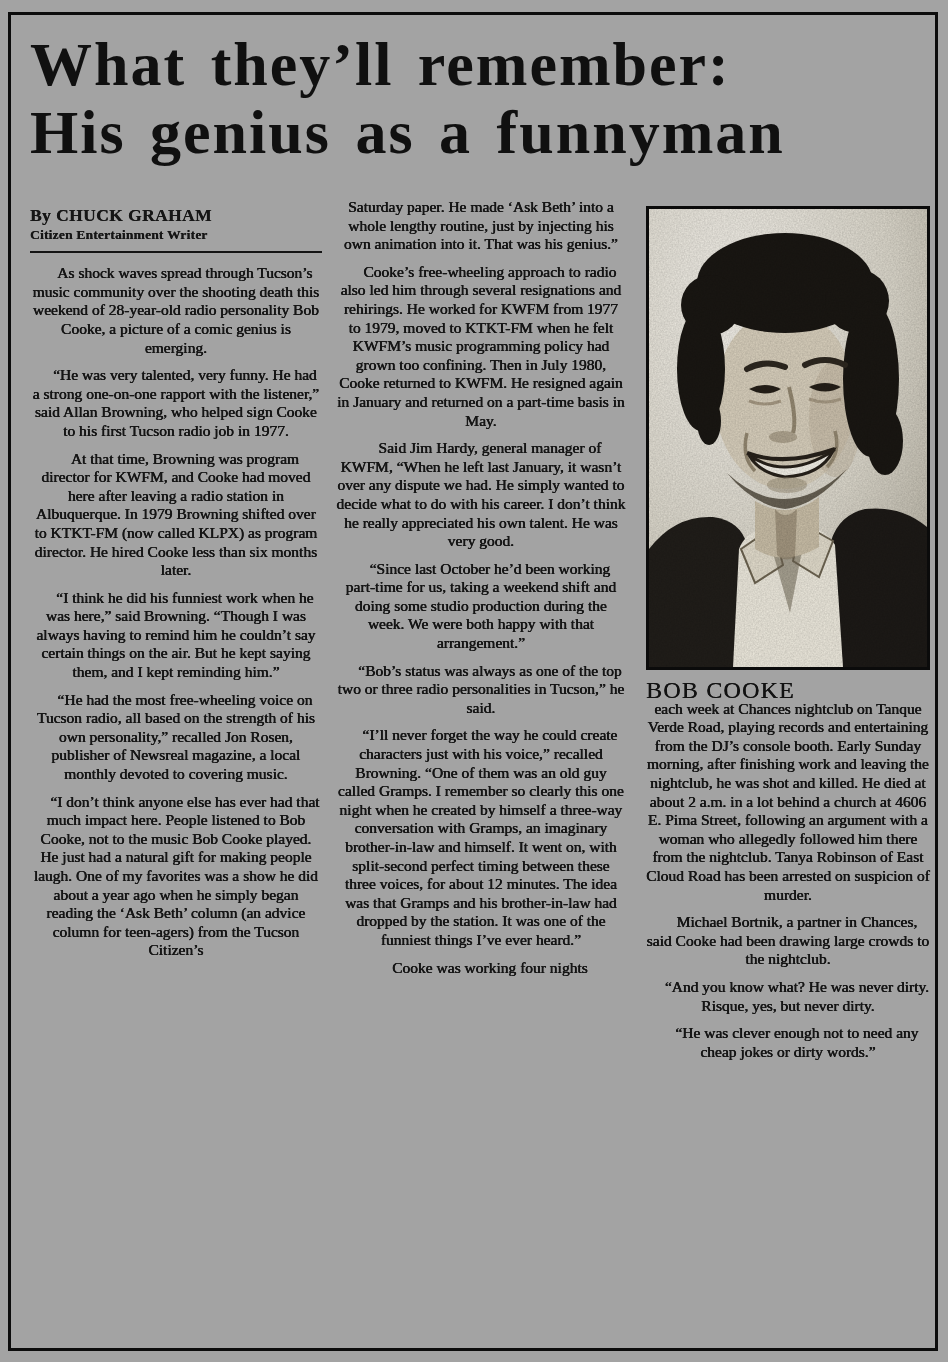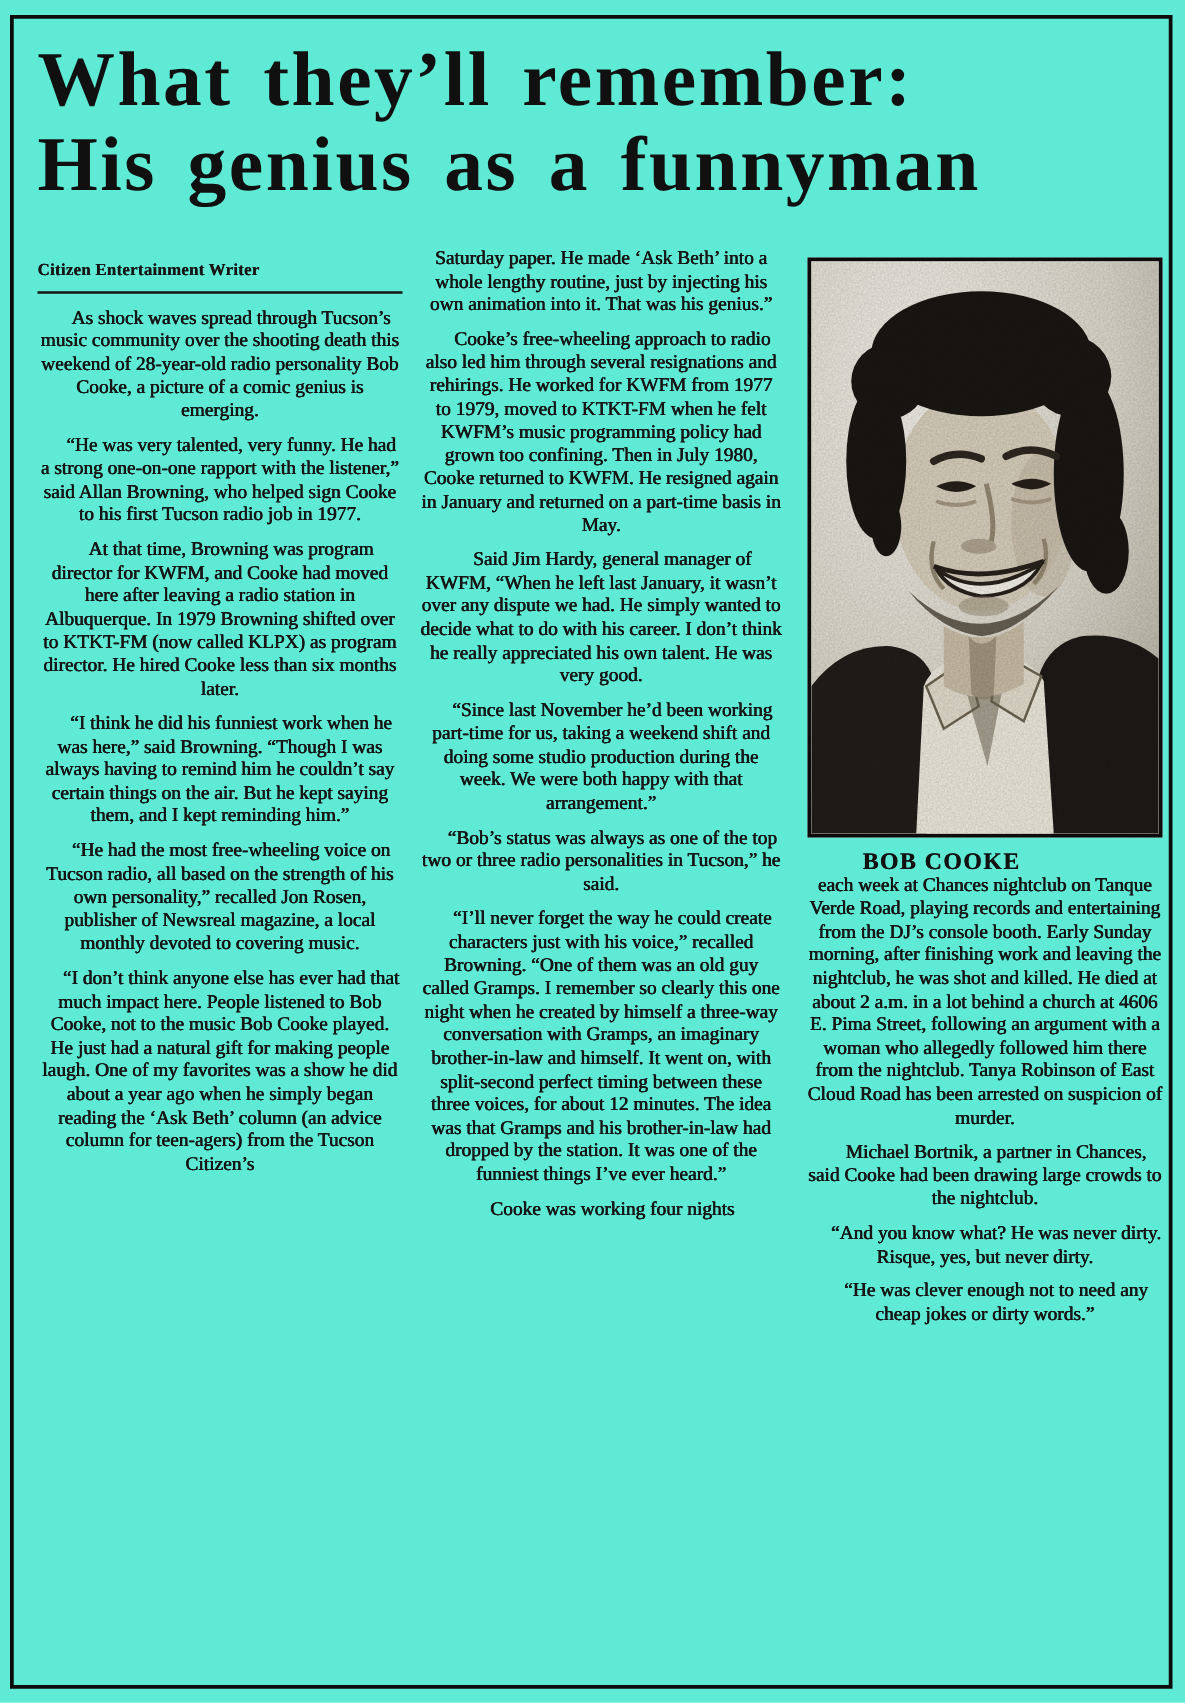--- a/index.html
+++ b/index.html
@@ -4,21 +4,21 @@
 <style>
   html,body{margin:0;padding:0;}
   body{
     width:948px;height:1362px;
     background:#fbfaf6;
     font-family:"Liberation Serif","DejaVu Serif",serif;
     color:#161616;
     position:relative;
     overflow:hidden;
   }
-  .page{position:absolute;inset:0;background:#5eead4;}
+  .page{position:absolute;inset:0;background:#a3a3a3;}
   .frame{
     position:absolute;left:8px;top:12px;width:924px;height:1333px;
     border:3px solid #0c0c0c;
     pointer-events:none;
   }
   .headline{
     position:absolute;left:30px;top:30px;width:880px;margin:0;
     font-size:62px;line-height:68px;font-weight:bold;
     letter-spacing:2px;word-spacing:7px;color:#101010;
   }
@@ -39,54 +39,55 @@
   .by-title{font-weight:bold;font-size:13.5px;letter-spacing:0.2px;margin-top:1px;
     text-shadow:0.25px 0 0 currentColor;}
   .by-rule{border-top:2.5px solid #141414;margin-top:7px;width:100%;height:0;}
   .photo{margin:0;}
   .photo-box{
     width:278px;height:458px;border:3px solid #0b0b0b;
     background:#d8d4c9;overflow:hidden;
   }
   .photo-box svg{display:block;width:278px;height:458px;}
   .photo-caption{
-    margin-top:11px;font-weight:bold;font-size:19px;letter-spacing:1.2px;
-    color:#121212;text-shadow:0.3px 0 0 currentColor;margin-left:44px;
+    margin-top:11px;font-weight:normal;font-size:24px;letter-spacing:1.2px;
+    color:#121212;text-shadow:0.3px 0 0 currentColor;
   }
   .right-text{}
 </style>
 </head>
 <body>
 
 <div class="page">
   <div class="frame"></div>
 
   <h1 class="headline">
     <span class="hl">What they’ll remember:</span>
     <span class="hl">His genius as a funnyman</span>
   </h1>
 
   <div class="col col-left">
     <div class="byline">
+      <div class="by-author">By CHUCK GRAHAM</div>
       <div class="by-title">Citizen Entertainment Writer</div>
       <div class="by-rule"></div>
     </div>
     <p class="para">As shock waves spread through Tucson’s music community over the shooting death this weekend of 28-year-old radio personality Bob Cooke, a picture of a comic genius is emerging.</p>
     <p class="para">“He was very talented, very funny. He had a strong one-on-one rapport with the listener,” said Allan Browning, who helped sign Cooke to his first Tucson radio job in 1977.</p>
     <p class="para">At that time, Browning was program director for KWFM, and Cooke had moved here after leaving a radio station in Albuquerque. In 1979 Browning shifted over to KTKT-FM (now called KLPX) as program director. He hired Cooke less than six months later.</p>
     <p class="para">“I think he did his funniest work when he was here,” said Browning. “Though I was always having to remind him he couldn’t say certain things on the air. But he kept saying them, and I kept reminding him.”</p>
     <p class="para">“He had the most free-wheeling voice on Tucson radio, all based on the strength of his own personality,” recalled Jon Rosen, publisher of Newsreal magazine, a local monthly devoted to covering music.</p>
     <p class="para">“I don’t think anyone else has ever had that much impact here. People listened to Bob Cooke, not to the music Bob Cooke played. He just had a natural gift for making people laugh. One of my favorites was a show he did about a year ago when he simply began reading the ‘Ask Beth’ column (an advice column for teen-agers) from the Tucson Citizen’s</p>
   </div>
 
   <div class="col col-mid">
     <p class="para no-indent">Saturday paper. He made ‘Ask Beth’ into a whole lengthy routine, just by injecting his own animation into it. That was his genius.”</p>
     <p class="para">Cooke’s free-wheeling approach to radio also led him through several resignations and rehirings. He worked for KWFM from 1977 to 1979, moved to KTKT-FM when he felt KWFM’s music programming policy had grown too confining. Then in July 1980, Cooke returned to KWFM. He resigned again in January and returned on a part-time basis in May.</p>
     <p class="para">Said Jim Hardy, general manager of KWFM, “When he left last January, it wasn’t over any dispute we had. He simply wanted to decide what to do with his career. I don’t think he really appreciated his own talent. He was very good.</p>
-    <p class="para">“Since last November he’d been working part-time for us, taking a weekend shift and doing some studio production during the week. We were both happy with that arrangement.”</p>
+    <p class="para">“Since last October he’d been working part-time for us, taking a weekend shift and doing some studio production during the week. We were both happy with that arrangement.”</p>
     <p class="para">“Bob’s status was always as one of the top two or three radio personalities in Tucson,” he said.</p>
     <p class="para">“I’ll never forget the way he could create characters just with his voice,” recalled Browning. “One of them was an old guy called Gramps. I remember so clearly this one night when he created by himself a three-way conversation with Gramps, an imaginary brother-in-law and himself. It went on, with split-second perfect timing between these three voices, for about 12 minutes. The idea was that Gramps and his brother-in-law had dropped by the station. It was one of the funniest things I’ve ever heard.”</p>
     <p class="para">Cooke was working four nights</p>
   </div>
 
   <div class="col col-right">
     <figure class="photo">
       <div class="photo-box">
         <svg viewBox="0 0 278 458" preserveAspectRatio="none">
           <defs>

